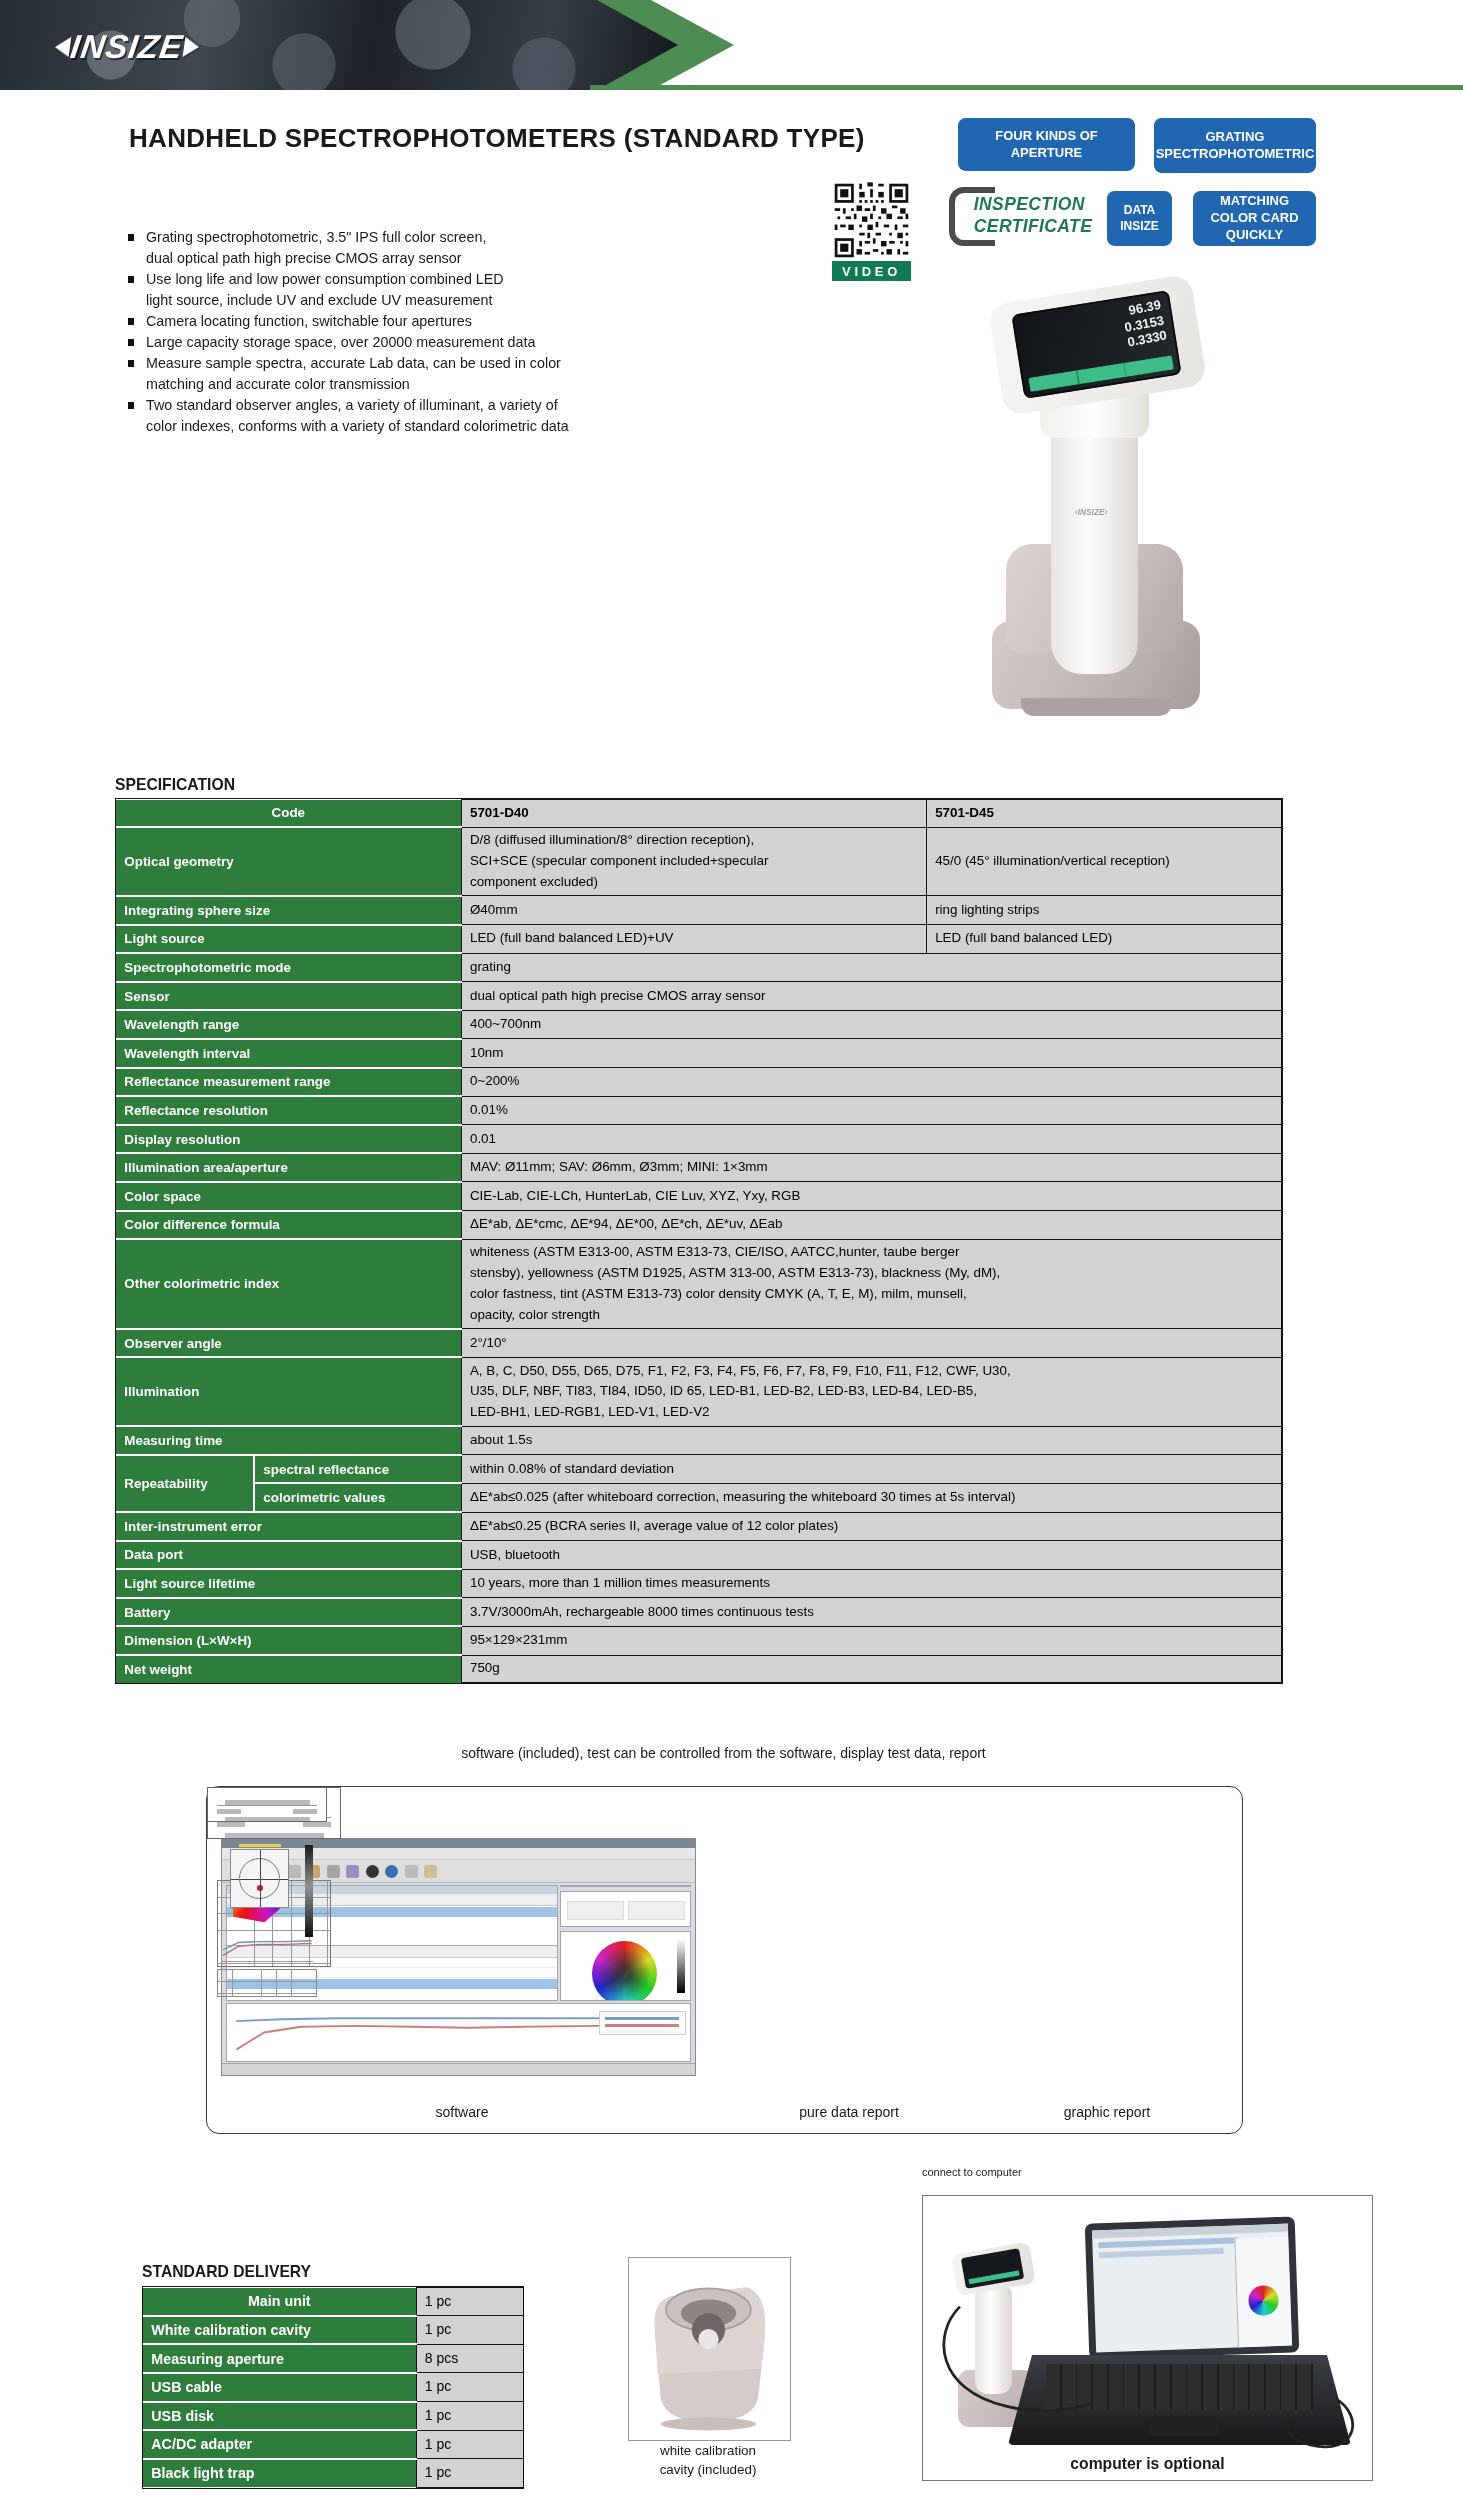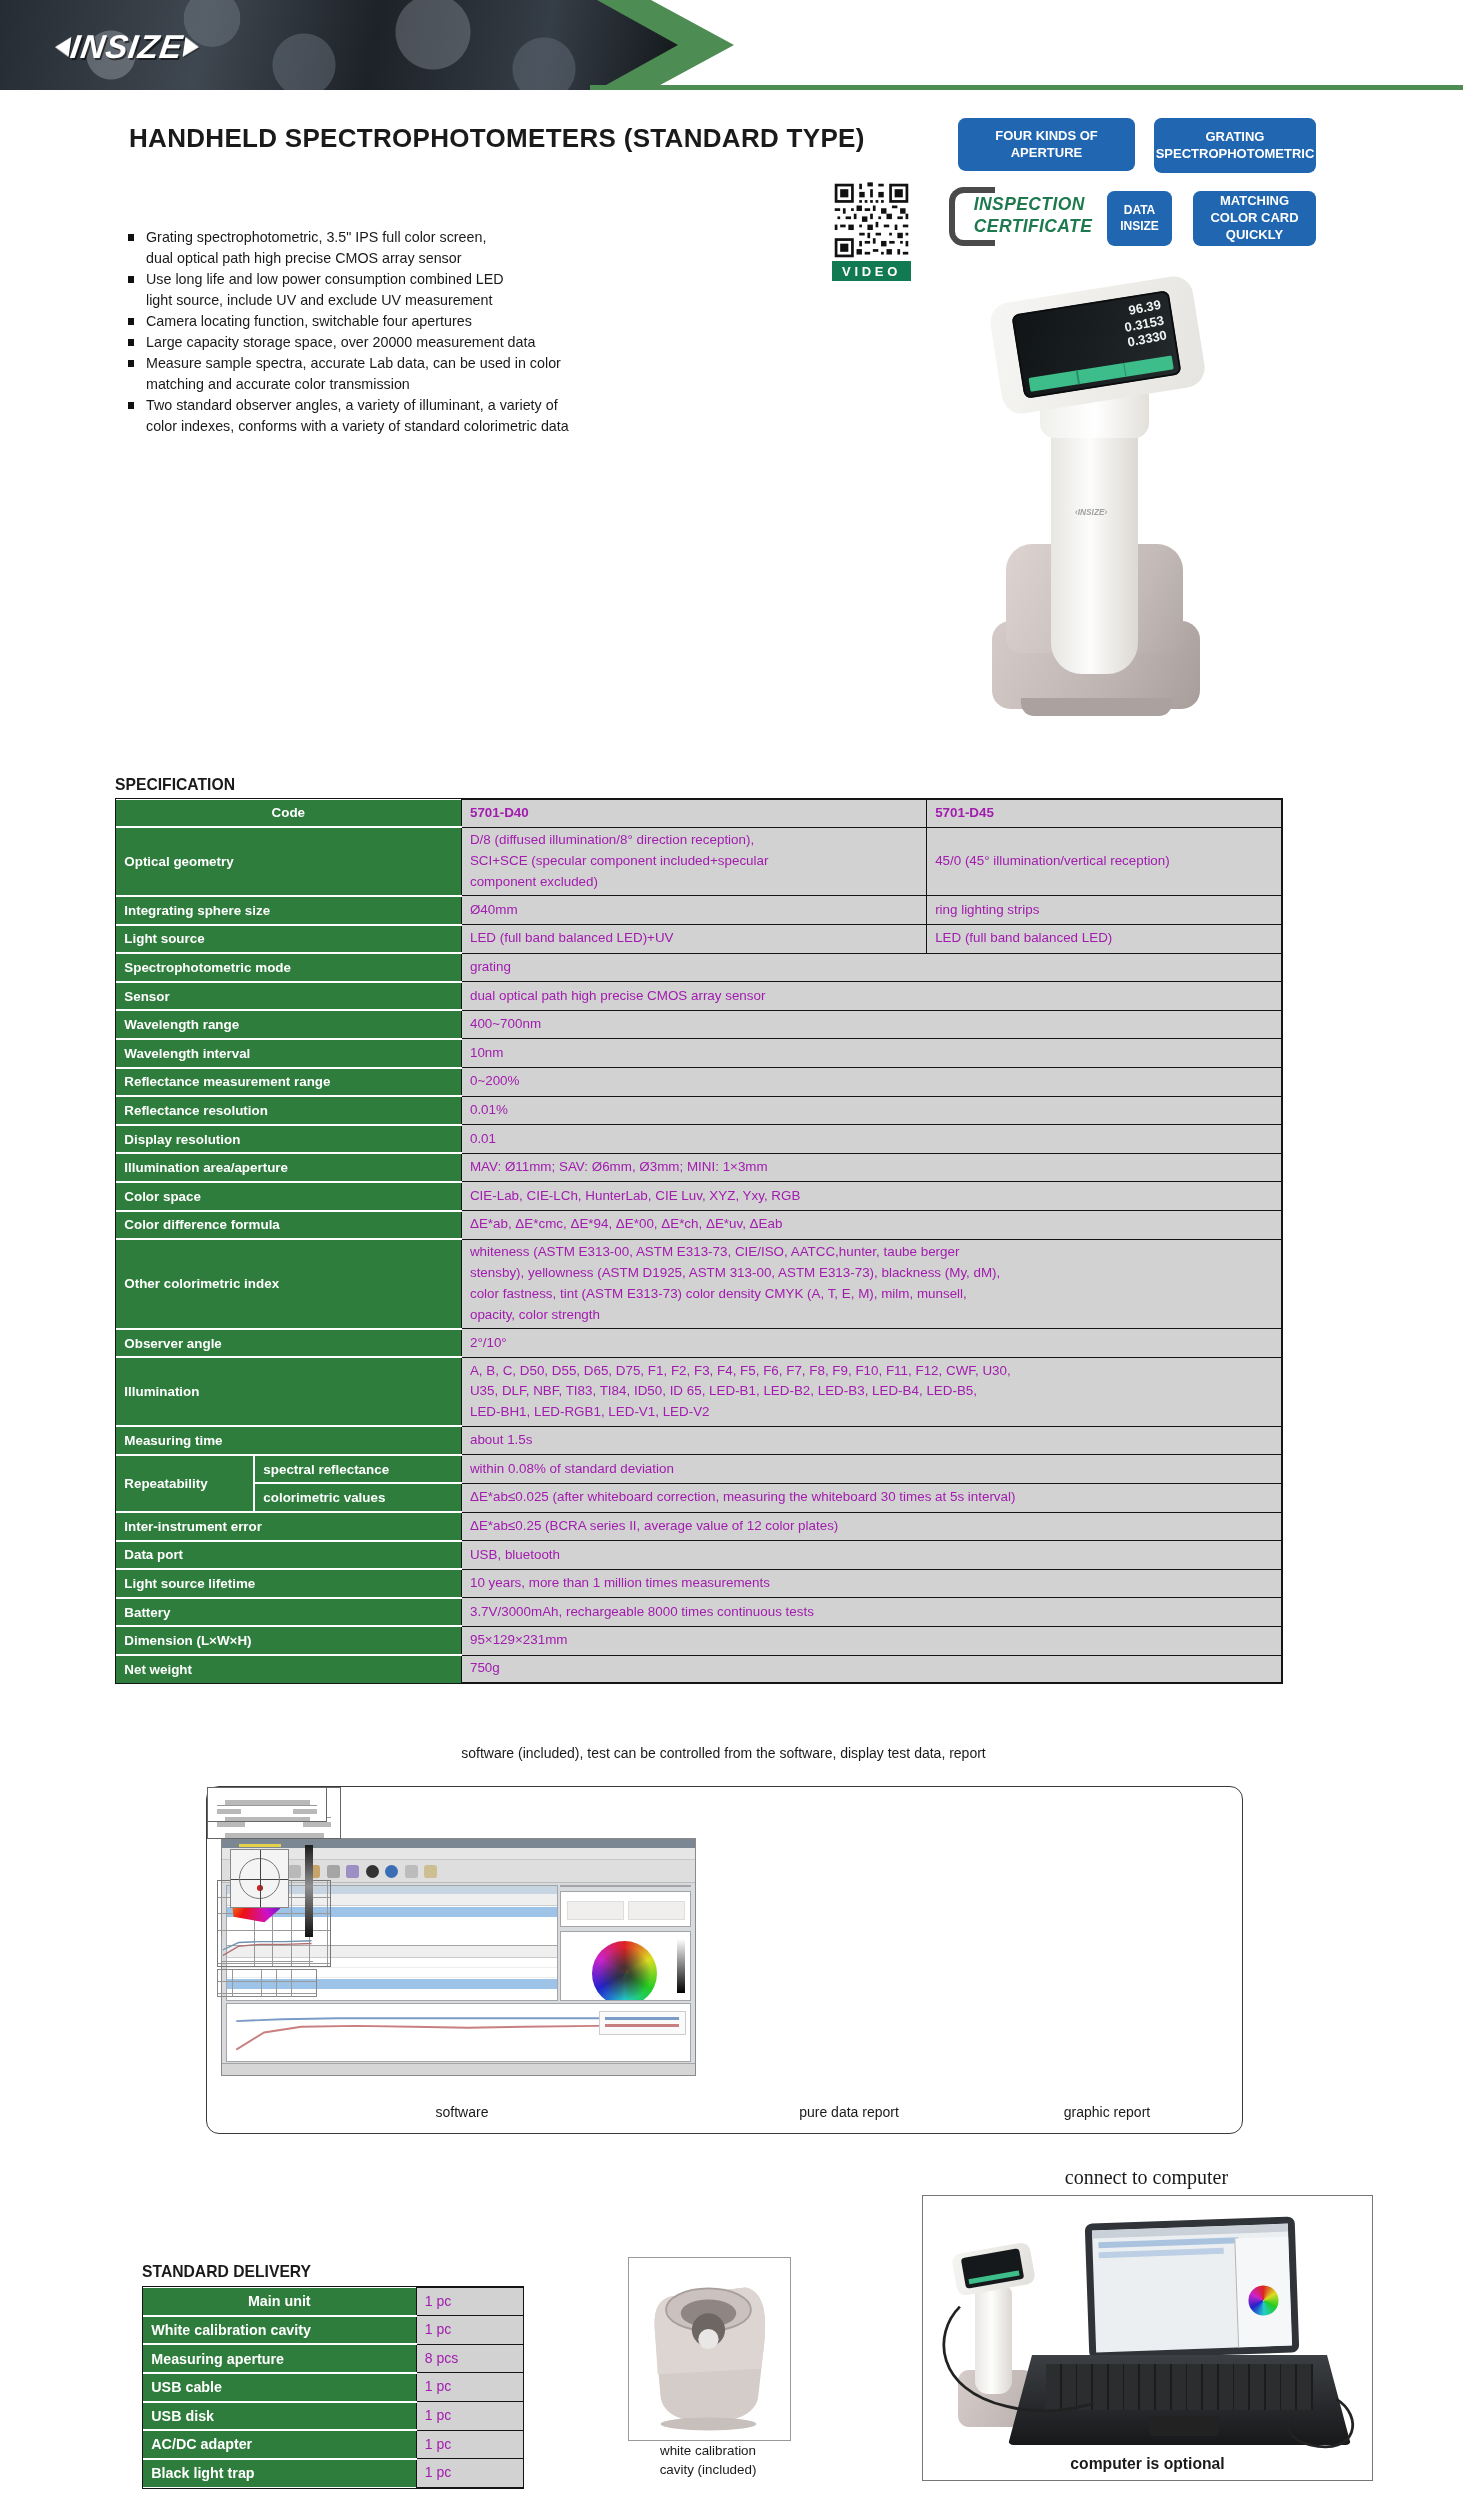--- a/index.html
+++ b/index.html
@@ -79,21 +79,21 @@
   
   .spec-h{position:absolute;left:115px;top:776px;font-size:15.7px;font-weight:bold;}
   .spec-wrap{position:absolute;left:115px;top:798px;width:1166px;border:1.8px solid #141414;}
   table.grid{width:100%;border-collapse:collapse;table-layout:fixed;}
   table.grid td{font-size:13.4px;padding:2.8px 8.3px;vertical-align:middle;height:21px;}
   td.lbl,td.sub{background:#2e7d3c;color:#fff;font-weight:bold;border-top:2.8px solid #fff;}
   td.lbl{border-right:1.8px solid #141414;}
   td.lbl.group{border-right:2.8px solid #fff;}
   td.sub{border-right:1.8px solid #141414;}
   tr:first-child td.lbl{border-top:none;text-align:center;}
-  td.val{background:#d2d2d2;color:#a21caf;border:1.8px solid #141414;white-space:pre-line;line-height:1.55;}
+  td.val{background:#d2d2d2;color:#000000;border:1.8px solid #141414;white-space:pre-line;line-height:1.55;}
   td.val.bold{font-weight:bold;}
 
   
   .sw-caption{position:absolute;left:206px;top:1745px;width:1035px;text-align:center;font-size:14px;}
   .sw-box{position:absolute;left:206px;top:1786px;width:1035px;height:346px;border:1.8px solid #3a3a3a;border-radius:13px;}
   .sw-label{position:absolute;top:317px;font-size:14px;transform:translateX(-50%);white-space:nowrap;}
   .shot{position:absolute;background:#fff;border:0.9px solid #666;box-sizing:border-box;}
   
   .shot-a{left:14px;top:51px;width:475px;height:238px;background:#d7dade;border-color:#8a8a8a;overflow:hidden;}
   .sa-title{height:9.2px;background:#7c8794;}
@@ -142,21 +142,21 @@
   .gr-ybar{position:absolute;left:7.4px;right:7.4px;top:-6.5px;height:3.7px;background:#e6d24a;}
   .gr-vbar{position:absolute;right:13px;top:57px;width:8.3px;height:92px;background:linear-gradient(#1a1a1a,#909090 45%,#111);}
   .gr-chart{position:absolute;left:13px;right:13px;top:149px;height:24px;border-left:0.9px solid #999;border-bottom:0.9px solid #999;}
   .gr-table{position:absolute;left:9.2px;right:9.2px;top:181px;height:26px;border:0.9px solid #888;
      background:repeating-linear-gradient(to right,transparent 0 14px,#999 14px 14.7px),
                 repeating-linear-gradient(to bottom,transparent 0 11px,#999 11px 12px);}
   .gr-foot{position:absolute;left:9.2px;right:9.2px;bottom:7.4px;border-top:0.9px solid #999;
      display:flex;justify-content:space-between;padding-top:3.7px;}
 
   
-  .connect-label{position:absolute;left:922px;top:2166px;width:449px;text-align:center;font-size:20px;font-family:Liberation Serif, serif;}
+  .connect-label{position:absolute;left:922px;top:2166px;width:449px;font-size:11px;}
   .pc-box{position:absolute;left:922px;top:2195px;width:449px;height:284px;border:1.8px solid #777;background:#fff;}
   .pc-caption{position:absolute;bottom:7.4px;width:100%;text-align:center;font-weight:bold;font-size:15.7px;}
   .lap-screen{position:absolute;left:164px;top:24px;width:210px;height:136px;background:#303438;border-radius:7.4px;
       transform:rotate(-2deg);padding:7.4px;box-sizing:border-box;}
   .lap-disp{width:100%;height:100%;background:#eceff2;position:relative;overflow:hidden;}
   .ld-bar{height:7.4px;background:#c9d0d8;}
   .ld-row{height:5.5px;background:#a9c3df;margin:4.6px 5.5px 0;width:72%;}
   .ld-row.w2{width:64%;background:#bccfe4;}
   .ld-panel{position:absolute;right:0;top:13px;bottom:0;width:53px;border-left:0.9px solid #b5b5b5;background:#f5f7f9;}
   .mini-wheel{width:29.5px;height:29.5px;border-radius:50%;margin:48px auto 0;

